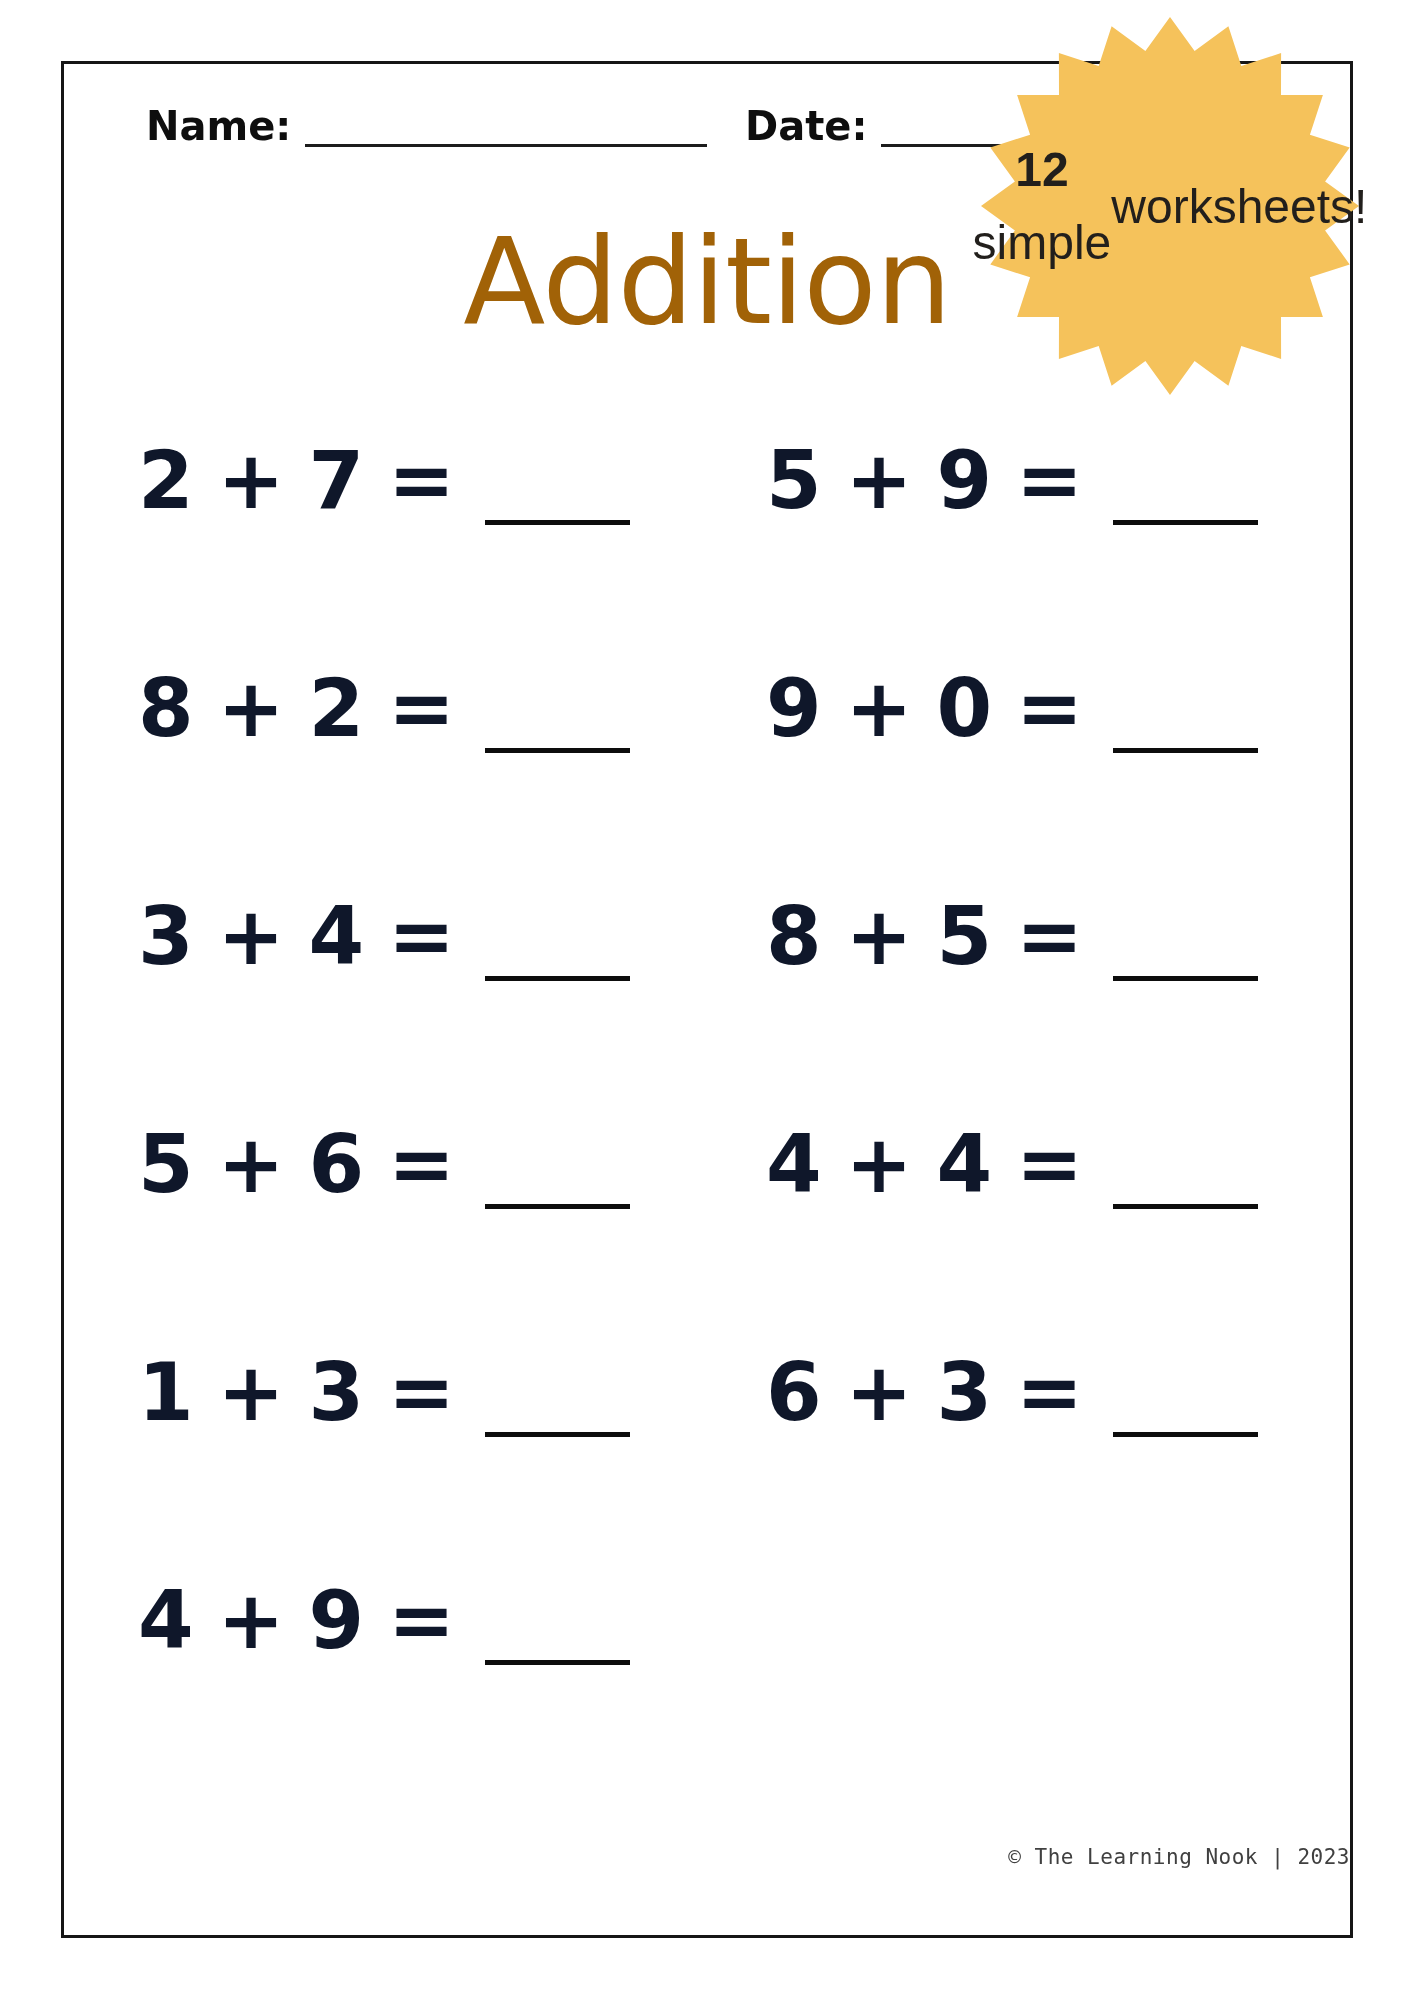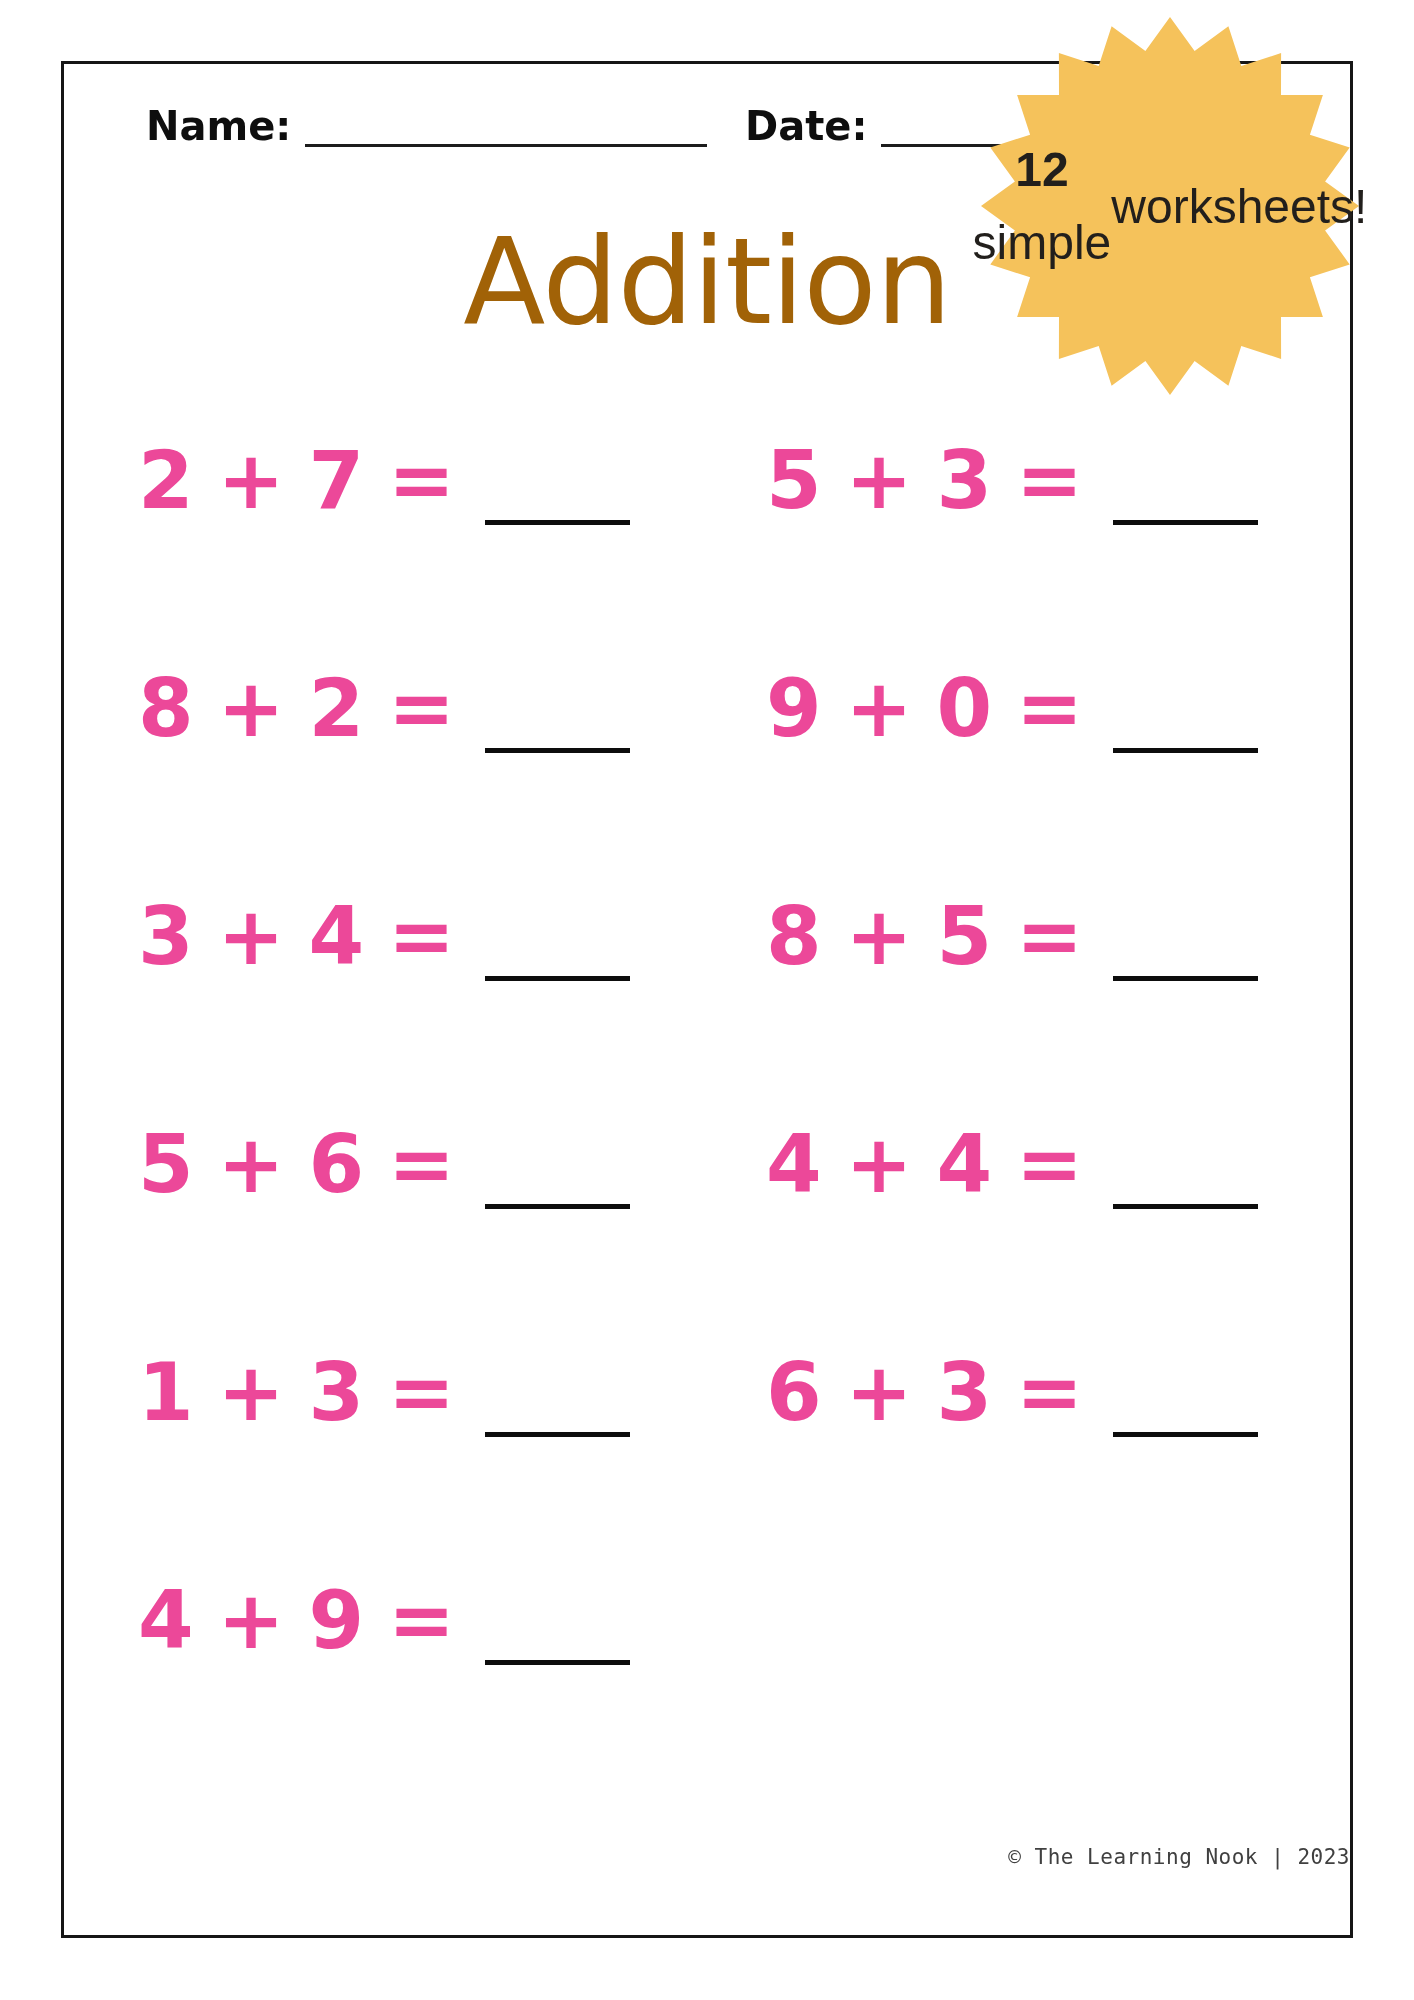--- a/index.html
+++ b/index.html
@@ -33,21 +33,21 @@
     display:flex;flex-direction:row;justify-content:center;align-items:center;
     font-size:48px;line-height:73px;color:#221F1C;text-align:center;
     font-family:"Liberation Sans","DejaVu Sans",sans-serif;
   }
   .badge-count{font-weight:700;}
   
   .problems{
     position:absolute;left:74px;top:303px;width:1150px;
     display:grid;grid-template-columns:628px 1fr;grid-auto-rows:228px;align-items:center;
   }
-  .problem{display:flex;align-items:baseline;font-weight:700;font-size:80px;letter-spacing:-2px;line-height:1.18;color:#ec4899;}
+  .problem{display:flex;align-items:baseline;font-weight:700;font-size:80px;letter-spacing:-2px;line-height:1.18;color:#0f172a;}
   .blank{
     display:inline-block;width:145px;height:0;border-bottom:5px solid #0d0d0d;
     margin-left:32px;position:relative;top:17px;
   }
   
   .footer-credit{
     position:absolute;left:0;right:0;top:1783px;text-align:right;
     font-family:"DejaVu Sans Mono","Liberation Mono",monospace;
     font-size:21px;color:#404040;letter-spacing:0.5px;line-height:1;
   }
@@ -68,21 +68,21 @@
   </div>
 
   <div class="page-title">Addition</div>
 
   <div class="problems">
       <div class="problem">
         <span>2 + 7 =</span>
         <span class="blank"></span>
       </div>
       <div class="problem">
-        <span>5 + 3 =</span>
+        <span>5 + 9 =</span>
         <span class="blank"></span>
       </div>
       <div class="problem">
         <span>8 + 2 =</span>
         <span class="blank"></span>
       </div>
       <div class="problem">
         <span>9 + 0 =</span>
         <span class="blank"></span>
       </div>

